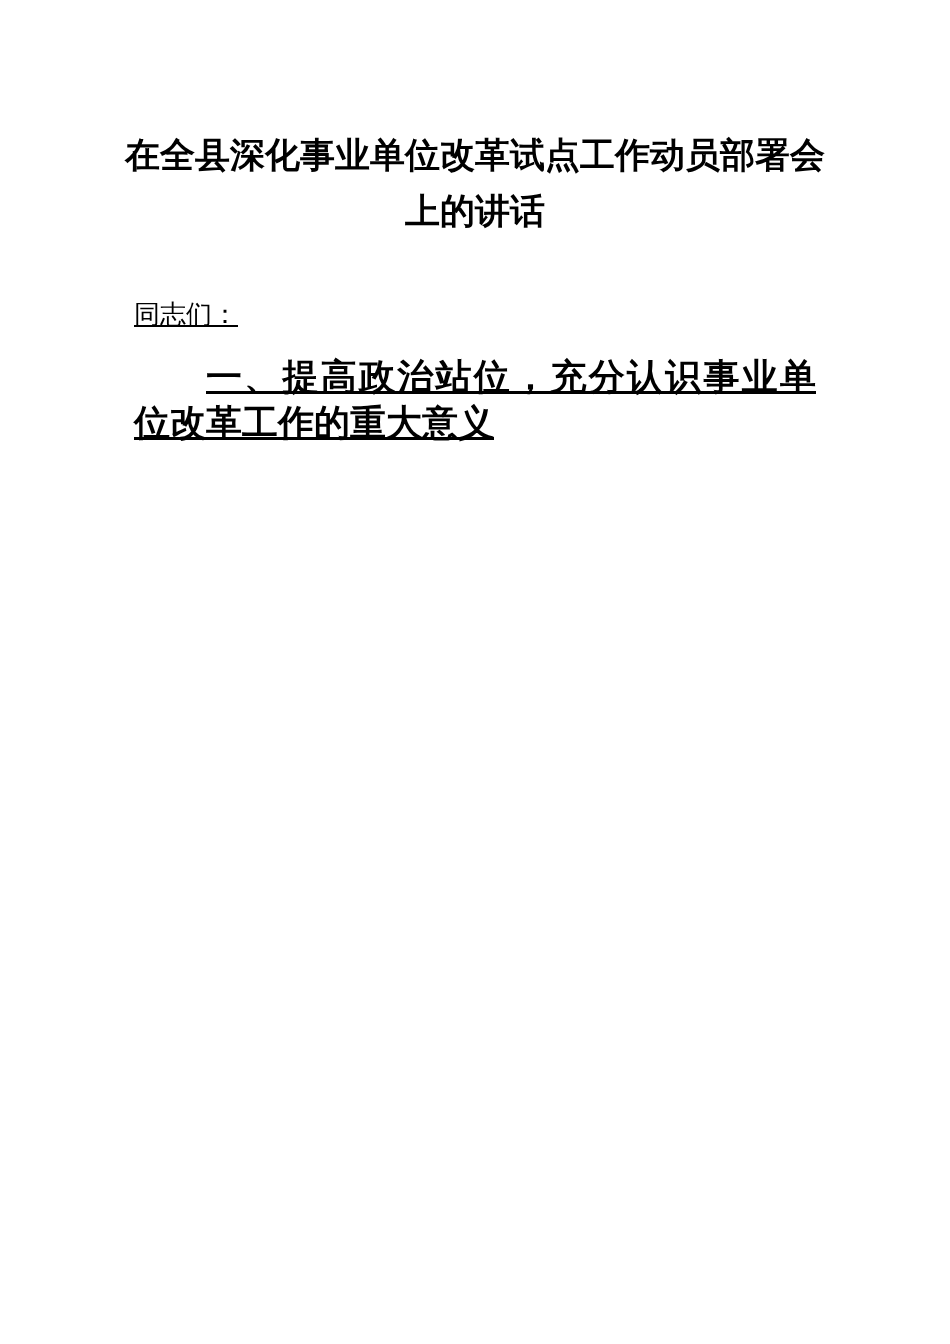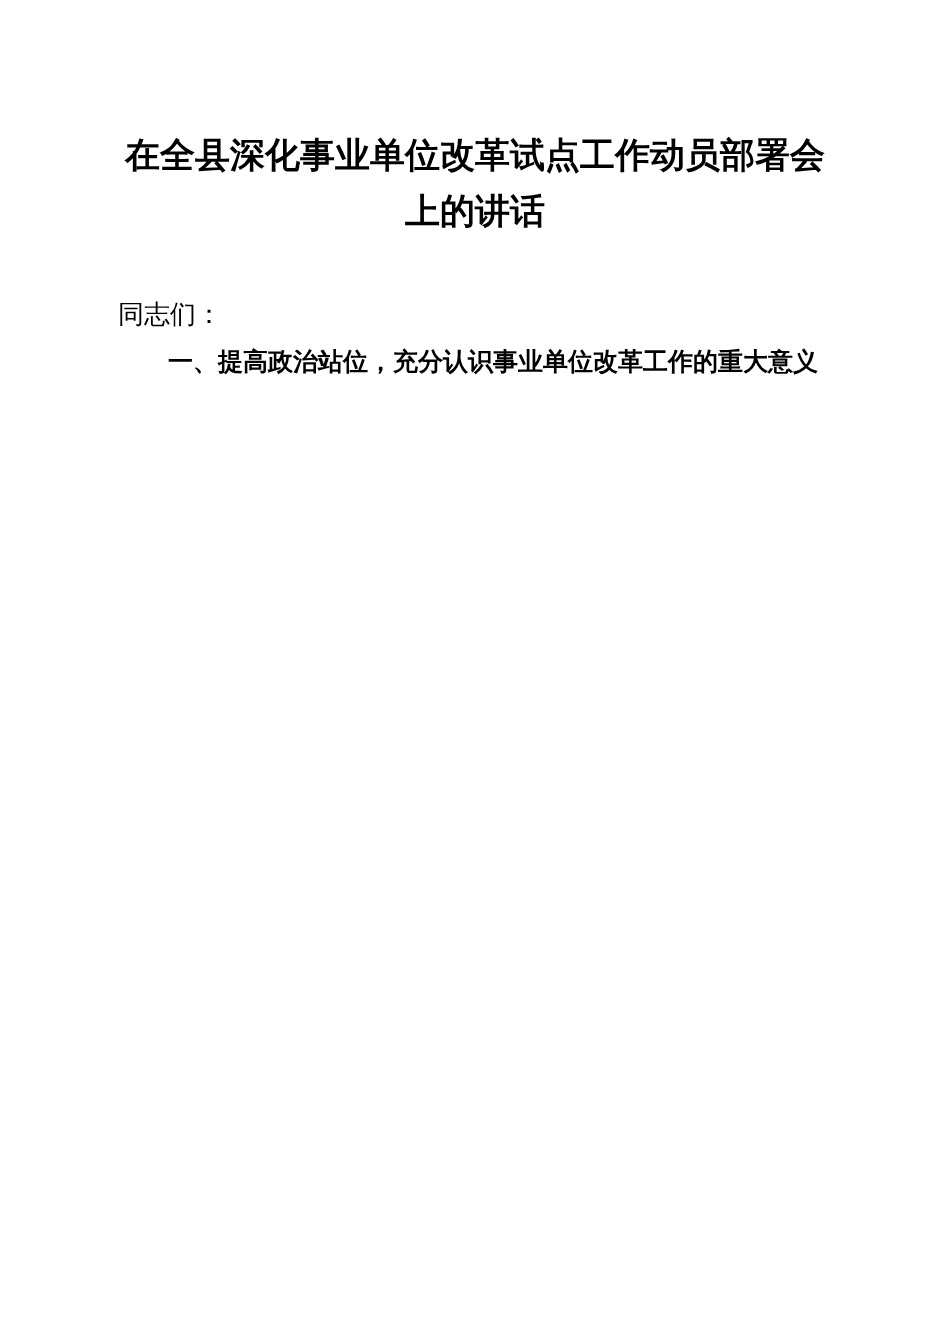--- a/index.html
+++ b/index.html
@@ -22,34 +22,35 @@
   .doc-title {
     margin: 0 auto 52px auto;
     max-width: 714px;
     font-size: 35px;
     line-height: 56px;
     font-weight: bold;
     text-align: center;
     letter-spacing: 0px;
   }
   .para {
-    margin: 0;
+    margin: 16px;
     font-size: 26px;
     line-height: 46px;
     text-align: justify;
     text-justify: inter-ideograph;
     text-indent: 2em;
     word-break: break-all;
+    text-decoration: underline;
   }
   .para.no-indent {
     text-indent: 0;
   }
   .para.heading {
     font-weight: bold;
-    font-size: 25px;
+    font-size: 36px;
     font-family: "Liberation Sans", "DejaVu Sans", sans-serif;
   }
 </style>
 </head>
 <body>
 
 <div class="page">
   <h1 class="doc-title">在全县深化事业单位改革试点工作动员部署会上的讲话</h1>
 
   <p class="para no-indent">同志们：</p>

